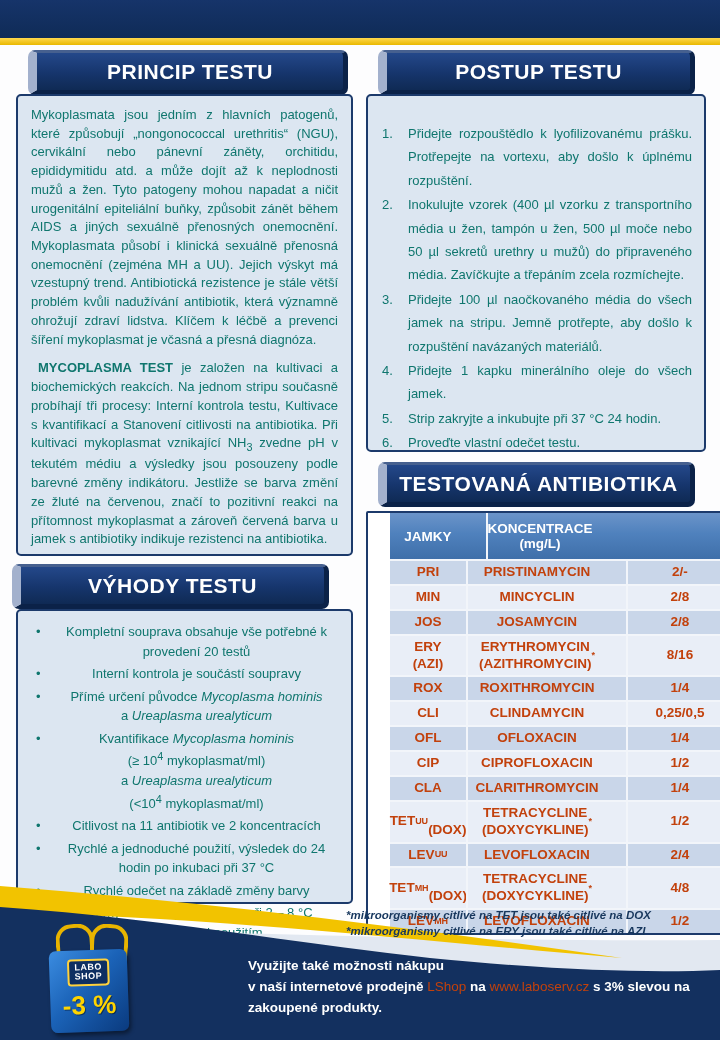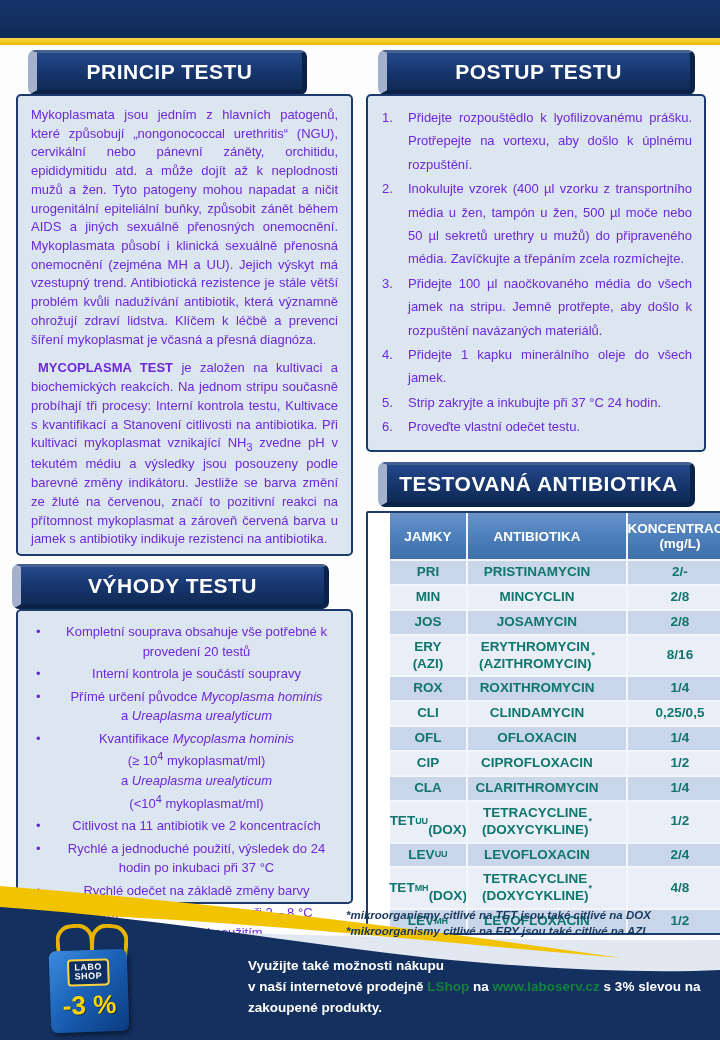--- a/index.html
+++ b/index.html
@@ -12,48 +12,48 @@
           background:linear-gradient(180deg,#ffd84d,#e9b800);}
   
   .hdr{position:absolute;height:45px;box-sizing:border-box;border-radius:7px;
        background:linear-gradient(180deg,#24488a 0%,#16356c 55%,#0f2a54 100%);
        border-left:9px solid #a3b1cd;border-top:3px solid #46608f;
        border-right:5px solid #0b2248;border-bottom:5px solid #0b2248;
        display:flex;align-items:center;justify-content:center;}
   .hdr span{color:#fff;font-weight:bold;font-size:21px;letter-spacing:.5px;}
   
   .panelbody{position:absolute;box-sizing:border-box;background:#dce6f1;
-       border:2px solid #1c3a6b;border-radius:5px;color:#6d28d9;}
+       border:2px solid #1c3a6b;border-radius:5px;color:#0f766e;}
   #body-princip{left:16px;top:94px;width:337px;height:462px;padding:10px 13px;}
   #body-princip p{margin:0 0 10px 0;font-size:13px;line-height:1.44;text-align:justify;}
   #body-vyhody{left:16px;top:609px;width:337px;height:295px;padding:9px 10px;}
-  #body-postup{left:366px;top:94px;width:340px;height:358px;padding:10px 12px;}
+  #body-postup{left:366px;top:94px;width:340px;height:358px;padding:26px 12px;}
   .b{font-weight:bold;padding-left:7px;}
   .i{font-style:italic;}
-  .hl{color:#15803d;font-weight:bold;}
+  .hl{color:#c2410c;font-weight:normal;}
   
   ol.steps{margin:0;padding:0;list-style:none;counter-reset:st;}
   ol.steps li{counter-increment:st;position:relative;padding-left:28px;
       font-size:13px;line-height:1.8;text-align:justify;margin-bottom:1px;}
   ol.steps li::before{content:counter(st) ".";position:absolute;left:2px;top:0;}
   
   ul.bullets{margin:2px 0 0 0;padding:0;list-style:none;text-align:center;}
   ul.bullets li{position:relative;padding-left:24px;font-size:13px;line-height:1.5;
       margin-bottom:3px;}
   ul.bullets li::before{content:"•";position:absolute;left:8px;top:0;}
   .pre{white-space:pre-line;}
   
   .ttable{position:absolute;left:366px;top:511px;width:368px;box-sizing:border-box;
       border:2px solid #1c3a6b;border-radius:2px;background:#fff;overflow:hidden;padding-left:22px;}
   .trow,.theadrow{display:flex;}
   .theadrow{background:linear-gradient(180deg,#6b94c9,#4f81bd 45%,#3f6fa9);}
   .th{color:#fff;font-weight:bold;font-size:13.5px;display:flex;align-items:center;
       justify-content:center;text-align:center;padding:5px 2px;box-sizing:border-box;
       min-height:46px;}
-  .td{color:#0f766e;font-weight:bold;font-size:13.5px;display:flex;align-items:center;
+  .td{color:#c2410c;font-weight:bold;font-size:13.5px;display:flex;align-items:center;
       justify-content:center;text-align:center;padding:3px 2px;box-sizing:border-box;
       line-height:1.25;}
   .c1{width:76px;}
   .c2{flex:1;}
   .c3{width:106px;margin-left:20px;}
   .th.c2,.th.c3,.td.c2,.td.c3{border-left:2px solid #f2f5fa;}
   .tbody .trow{border-top:2px solid #f2f5fa;}
   .tbody .trow:nth-of-type(odd){background:#c9d6e9;}
   .tbody .trow:nth-of-type(even){background:#e9eef7;}
   .td sup,.th sup{font-size:9px;}
@@ -88,21 +88,21 @@
 
   <div class="topbar"></div>
   <div class="topstripe"></div>
 
   <svg class="footer-waves" viewBox="0 0 720 170" preserveAspectRatio="none">
     <path d="M0,55 C220,63 480,72 720,70 L720,170 L0,170 Z" fill="#e2e8f1"></path>
     <path d="M0,16 C210,32 430,60 622,88 C430,72 210,46 0,43 Z" fill="#f2c300"></path>
     <path d="M0,37 C150,47 300,74 430,88 C560,101 655,103 720,100 L720,170 L0,170 Z" fill="#13305f"></path>
   </svg>
 
-  <div class="hdr" id="hdr-princip" style="left:28px;top:50px;width:279px;">
+  <div class="hdr" id="hdr-princip" style="left:28px;top:50px;width:320px;">
     <span>PRINCIP TESTU</span>
   </div>
   <div class="panelbody" id="body-princip">
     <p>Mykoplasmata jsou jedním z hlavních patogenů, které způsobují „nongonococcal urethritis“ (NGU), cervikální nebo pánevní záněty, orchitidu, epididymitidu atd. a může dojít až k neplodnosti mužů a žen. Tyto patogeny mohou napadat a ničit urogenitální epiteliální buňky, způsobit zánět během AIDS a jiných sexuálně přenosných onemocnění. Mykoplasmata působí i klinická sexuálně přenosná onemocnění (zejména MH a UU). Jejich výskyt má vzestupný trend. Antibiotická rezistence je stále větší problém kvůli nadužívání antibiotik, která významně ohrožují zdraví lidstva. Klíčem k léčbě a prevenci šíření mykoplasmat je včasná a přesná diagnóza.</p>
     <p><span class="b">MYCOPLASMA TEST</span><span> je založen na kultivaci a biochemických reakcích. Na jednom stripu současně probíhají tři procesy: Interní kontrola testu, Kultivace s kvantifikací a Stanovení citlivosti na antibiotika. Při kultivaci mykoplasmat vznikající NH</span><sub>3</sub><span> zvedne pH v tekutém médiu a výsledky jsou posouzeny podle barevné změny indikátoru. Jestliže se barva změní ze žluté na červenou, značí to pozitivní reakci na přítomnost mykoplasmat a zároveň červená barva u jamek s antibiotiky indikuje rezistenci na antibiotika.</span></p>
   </div>
 
   <div class="hdr" id="hdr-vyhody" style="left:12px;top:564px;width:317px;">
     <span>VÝHODY TESTU</span>
   </div>
@@ -183,21 +183,20 @@
         </li>
       </ol>
   </div>
 
   <div class="hdr" id="hdr-anti" style="left:378px;top:462px;width:317px;">
     <span>TESTOVANÁ ANTIBIOTIKA</span>
   </div>
   <div class="ttable">
     <div class="theadrow">
       <div class="th c1">JAMKY</div>
-      <div class="th c2">ANTIBIOTIKA</div>
       <div class="th c3 pre">KONCENTRACE
 (mg/L)</div>
     </div>
     <div class="tbody">
 
         <div class="trow">
           <div class="td c1 pre"><span>PRI</span></div>
           <div class="td c2 pre"><span>PRISTINAMYCIN</span></div>
           <div class="td c3">2/-</div>
         </div>

